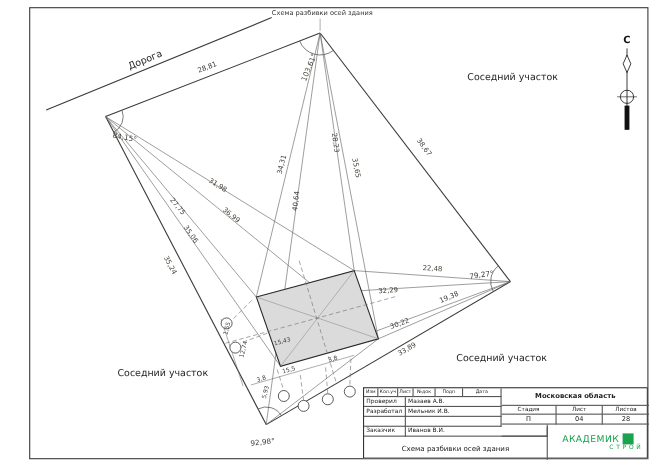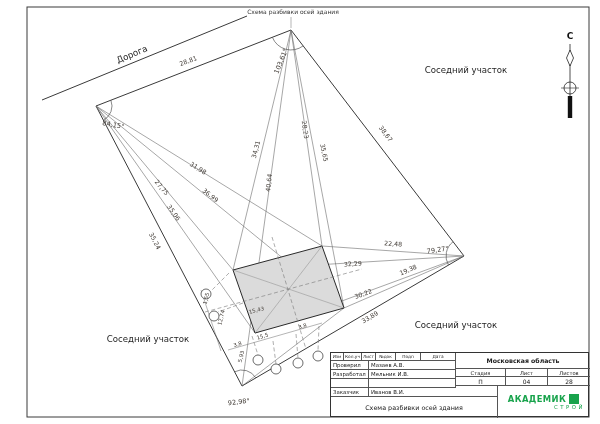--- a/index.html
+++ b/index.html
@@ -29,21 +29,21 @@
   .cell.left{justify-content:flex-start;padding-left:2px;}
   .t-mini{font-size:4.3px;}
   .t-row{font-size:5.4px;}
   .t-reg{font-size:6.2px;font-weight:bold;}
   .t-stage{font-size:5.2px;}
   .t-val{font-size:6px;}
   .t-doc{font-size:6.4px;}
   .logo{position:absolute;left:167px;top:33px;width:91px;height:31px;border-bottom:none;
         display:flex;flex-direction:column;align-items:center;justify-content:center;}
   .logo-row{display:flex;align-items:center;gap:3px;}
-  .logo-main{color:#18a34c;font-weight:bold;font-size:8.4px;letter-spacing:0.4px;}
+  .logo-main{color:#18a34c;font-weight:normal;font-size:8.4px;letter-spacing:0.4px;}
   .logo-sq{width:10px;height:10px;background:#18a34c;display:inline-block;}
   .logo-sub{color:#18a34c;font-size:5.4px;letter-spacing:2.5px;align-self:flex-end;margin-right:4px;}
 </style>
 </head>
 <body>
 
 <div class="canvas">
 
 <svg width="600" height="424" viewBox="0 0 600 424">
 

